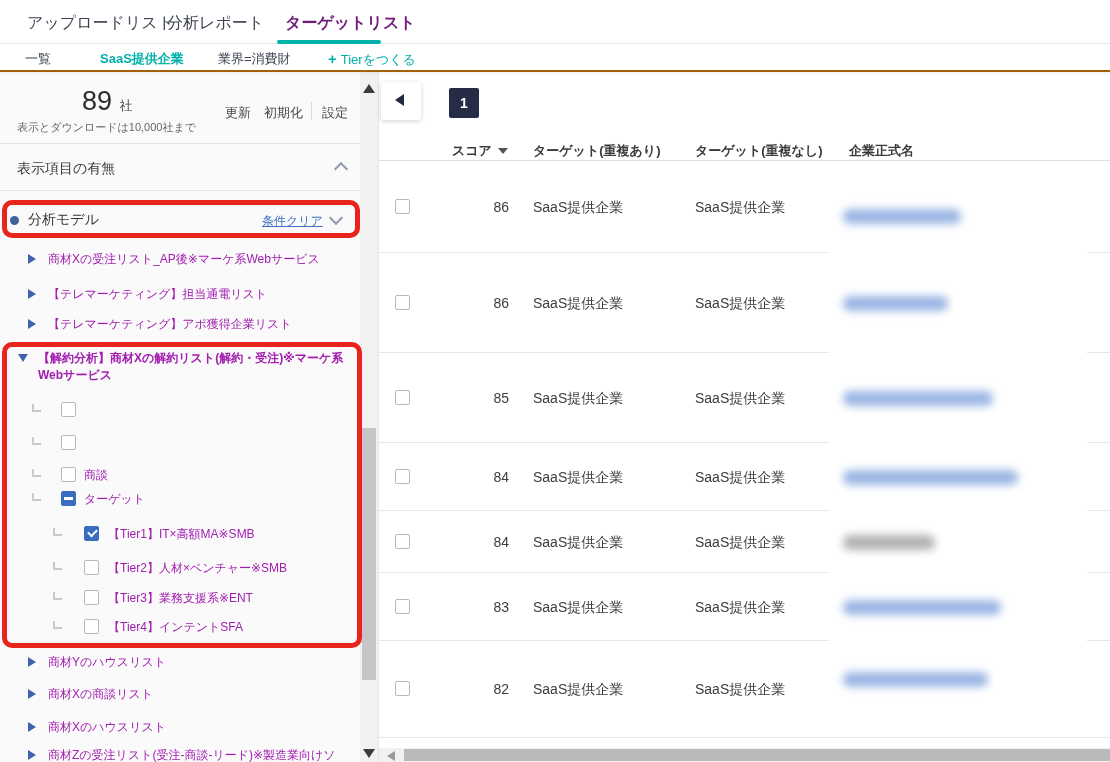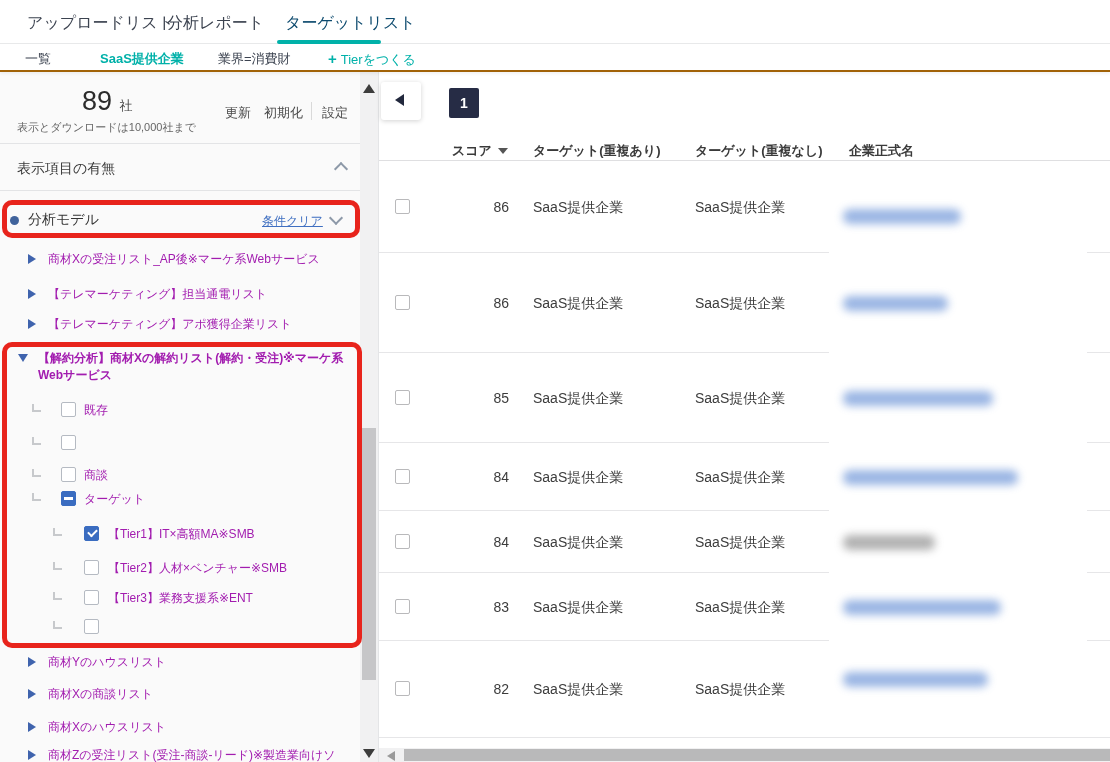--- a/index.html
+++ b/index.html
@@ -3,21 +3,21 @@
 <meta charset="utf-8">
 <style>
   * { margin:0; padding:0; box-sizing:border-box; }
   html,body { width:1110px; height:762px; overflow:hidden; background:#fff;
     font-family:"Liberation Sans","DejaVu Sans",sans-serif; color:#333; }
 
   
   #topnav { position:absolute; left:0; top:0; width:1110px; height:44px; background:#fff;
     border-bottom:1px solid #e8e9ea; z-index:5; }
   .toptab { position:absolute; top:13px; font-size:16px; color:#3c4350; cursor:pointer; }
-  .toptab.active { color:#0c4a6e; font-weight:normal; }
+  .toptab.active { color:#701a75; font-weight:bold; }
   #tab-underline { position:absolute; left:277px; top:40px; width:104px; height:4px; background:#00b1a9; border-radius:2px; }
 
   
   #subnav { position:absolute; left:0; top:44px; width:1110px; height:28px; background:#fff;
     border-bottom:2px solid #a16207; box-shadow:0 2px 3px rgba(0,0,0,0.05); z-index:5; }
   .subitem { position:absolute; top:6px; font-size:13px; color:#3c4350; }
   .subitem.active { color:#00b1a9; font-weight:bold; }
   .subitem.teal { color:#00b1a9; }
   .plus-glyph { font-size:15px; font-weight:bold; margin-right:4px; }
 
@@ -149,21 +149,20 @@
         <span class="tri-r" style="left: 0px;"></span>
         <span class="tree-label" style="margin-left: 20px;">【テレマーケティング】アポ獲得企業リスト</span>
       </div>
       <div class="tree-row" style="top: 278px; left: 18px; width: 332px;">
         <span class="tri-d" style="left: 0px;"></span>
         <span class="tree-label" style="margin-left: 20px; font-weight: bold;">【解約分析】商材Xの解約リスト(解約・受注)※マーケ系Webサービス</span>
       </div>
       <div class="tree-row" style="top: 330px; left: 0px; width: 352px;">
         <span class="elbow" style="left: 32px;"></span>
         <span class="cbx" style="left: 61px;"></span>
-        <span class="tree-label" style="margin-left: 84px;">既存</span>
       </div>
       <div class="tree-row" style="top: 363px; left: 0px; width: 352px;">
         <span class="elbow" style="left: 32px;"></span>
         <span class="cbx" style="left: 61px;"></span>
       </div>
       <div class="tree-row" style="top: 395px; left: 0px; width: 352px;">
         <span class="elbow" style="left: 32px;"></span>
         <span class="cbx" style="left: 61px;"></span>
         <span class="tree-label" style="margin-left: 84px;">商談</span>
       </div>
@@ -183,20 +182,21 @@
         <span class="tree-label" style="margin-left: 108px;">【Tier2】人材×ベンチャー※SMB</span>
       </div>
       <div class="tree-row" style="top: 518px; left: 0px; width: 352px;">
         <span class="elbow" style="left: 53px;"></span>
         <span class="cbx" style="left: 84px;"></span>
         <span class="tree-label" style="margin-left: 108px;">【Tier3】業務支援系※ENT</span>
       </div>
       <div class="tree-row" style="top: 547px; left: 0px; width: 352px;">
         <span class="elbow" style="left: 53px;"></span>
         <span class="cbx" style="left: 84px;"></span>
+        <span class="tree-label" style="margin-left: 108px;">【Tier4】インテントSFA</span>
       </div>
       <div class="tree-row" style="top: 582px; left: 28px; width: 320px;">
         <span class="tri-r" style="left: 0px;"></span>
         <span class="tree-label" style="margin-left: 20px;">商材Yのハウスリスト</span>
       </div>
       <div class="tree-row" style="top: 614px; left: 28px; width: 320px;">
         <span class="tri-r" style="left: 0px;"></span>
         <span class="tree-label" style="margin-left: 20px;">商材Xの商談リスト</span>
       </div>
       <div class="tree-row" style="top: 647px; left: 28px; width: 320px;">

